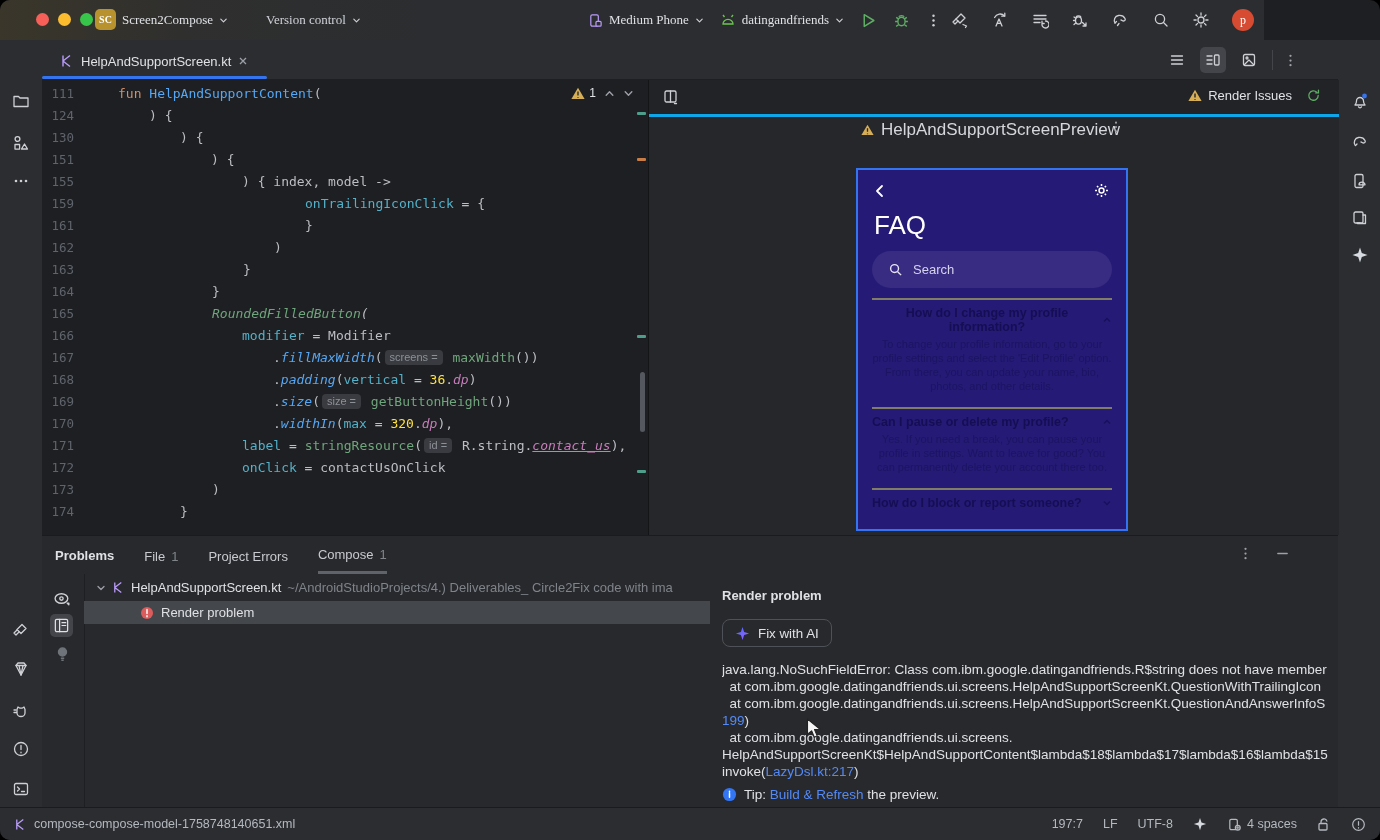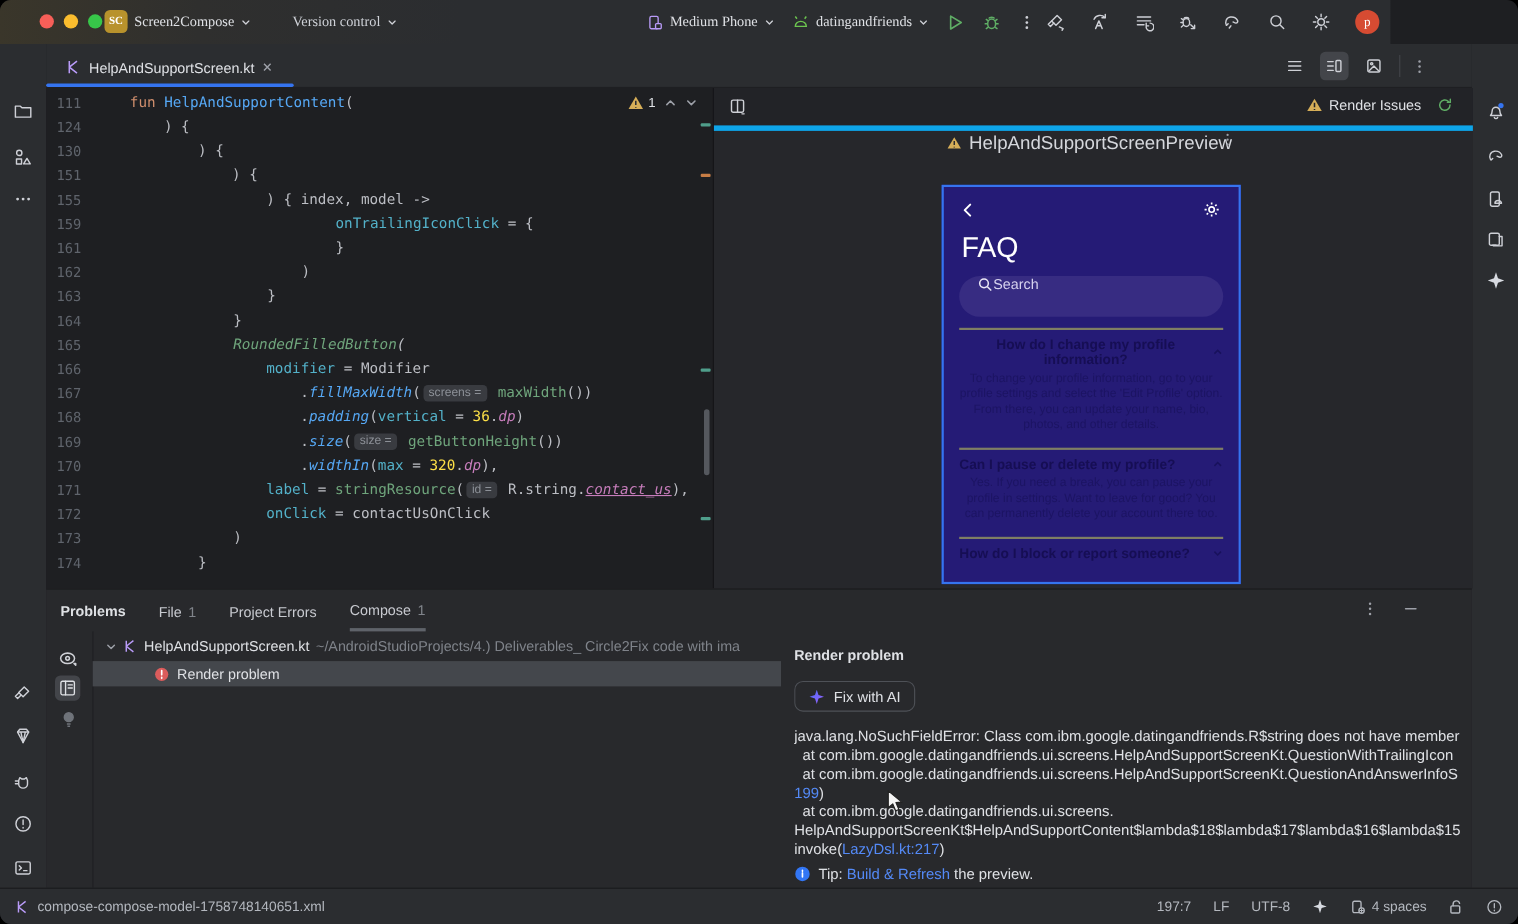--- a/index.html
+++ b/index.html
@@ -46,28 +46,28 @@
   .c-prop{color:#c77dbb;font-style:italic}.c-propu{color:#c77dbb;font-style:italic;text-decoration:underline}
   .c-pl{color:#bcbec4}
   .pill{display:inline-block;background:#393b40;color:#8c9097;font-family:"Liberation Sans",sans-serif;
     font-size:11px;line-height:15px;border-radius:4px;padding:0 5px;margin:0 2px;vertical-align:1px;}
   #inspect{position:absolute;right:14px;top:6px;display:flex;align-items:center;gap:8px;color:#dfe1e5;font-size:12px;}
   .stripe{position:absolute;right:2px;width:9px;height:3px;border-radius:1px;}
   #vthumb{position:absolute;right:3px;top:292px;width:5px;height:60px;border-radius:3px;background:#55585e;}
 
   
   #preview{position:absolute;left:648px;top:80px;width:690px;height:455px;background:#26272b;border-left:1px solid #141517;}
-  #pvhead{position:absolute;left:0;top:0;width:100%;height:34px;background:#222327;border-bottom:5px solid #0ea5e9;}
+  #pvhead{position:absolute;left:0;top:0;width:100%;height:34px;background:#222327;border-bottom:3px solid #0ea5e9;}
   #renderissues{position:absolute;right:18px;top:8px;display:flex;align-items:center;gap:6px;color:#dfe1e5;}
   #pvlabel{position:absolute;left:212px;top:40px;display:flex;align-items:center;gap:7px;color:#d5d7dc;font-size:17px;}
   #pvmenu{position:absolute;left:460px;top:40px;}
   #phone{position:absolute;left:207px;top:88px;width:268px;height:359px;background:#251b76;border:2px solid #3574f0;overflow:hidden;}
   #faq-title{position:absolute;left:16px;top:40px;font-size:26px;color:#fff;}
   #searchpill{position:absolute;left:14px;top:81px;width:240px;height:37px;border-radius:19px;background:#372c82;
-    display:flex;padding-left:16px;box-sizing:border-box;color:#d6d2ee;font-size:13px;}
+    display:flex;align-items:center;gap:10px;padding-left:16px;box-sizing:border-box;color:#d6d2ee;font-size:13px;}
   #faqlist{position:absolute;left:14px;top:128px;width:240px;text-align:center;}
   .fdiv{height:2px;background:#8f8f62;opacity:.85;margin:0;}
   .fq{display:flex;justify-content:space-between;align-items:center;color:#160e54;font-weight:bold;
       font-size:12.5px;padding:6px 0 3px 0;}
   .fa{color:#1c1463;font-size:11px;line-height:14px;padding-bottom:14px;}
   .fsp{height:20px;}
 
   
   #problems{position:absolute;left:42px;top:535px;width:1296px;height:273px;background:#28292c;border-top:1px solid #1a1b1d;}
   #ptabs{position:absolute;left:13px;top:0;height:38px;display:flex;align-items:center;gap:30px;}

